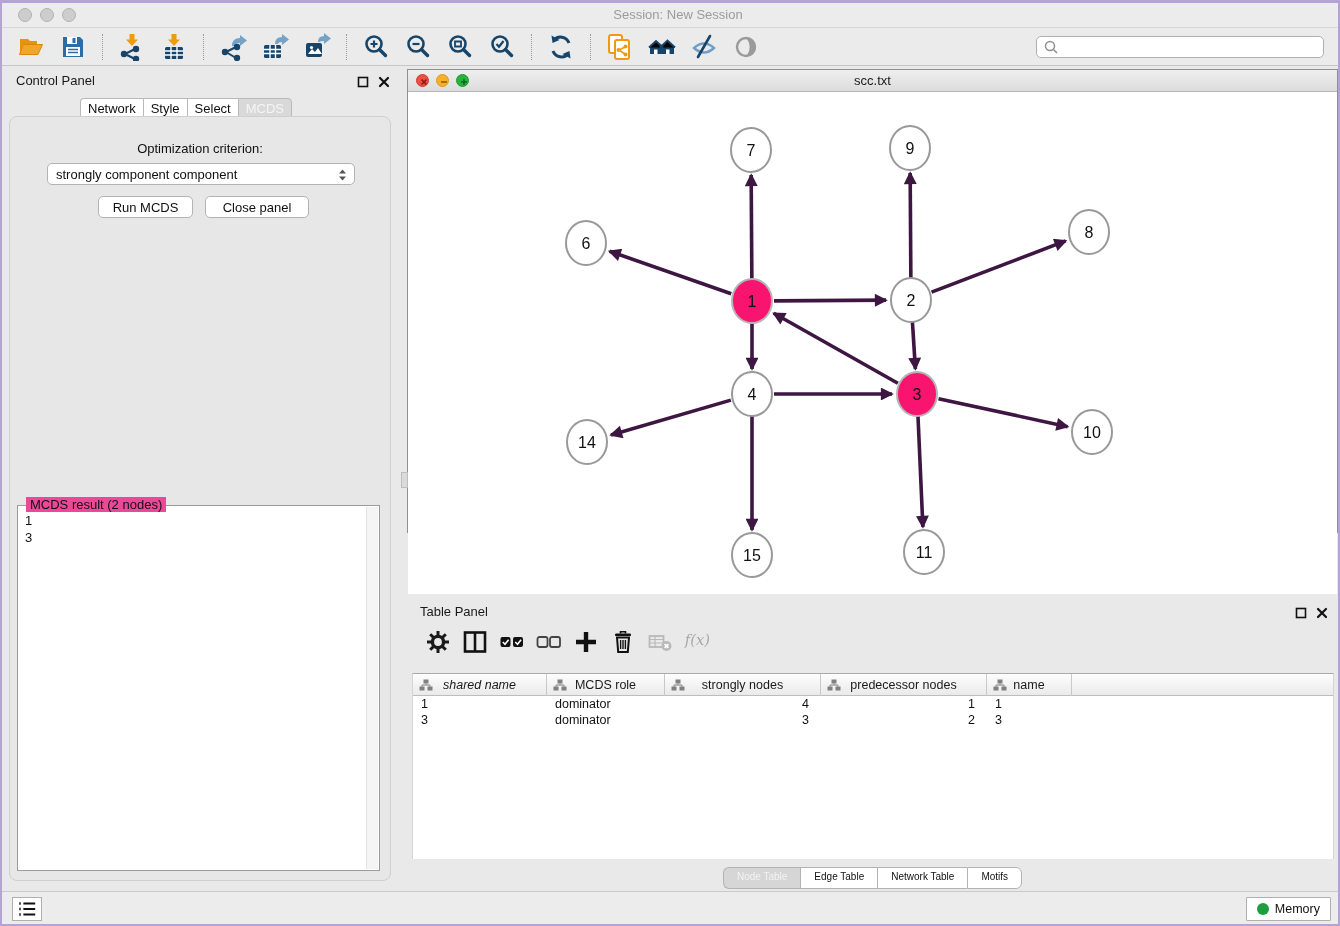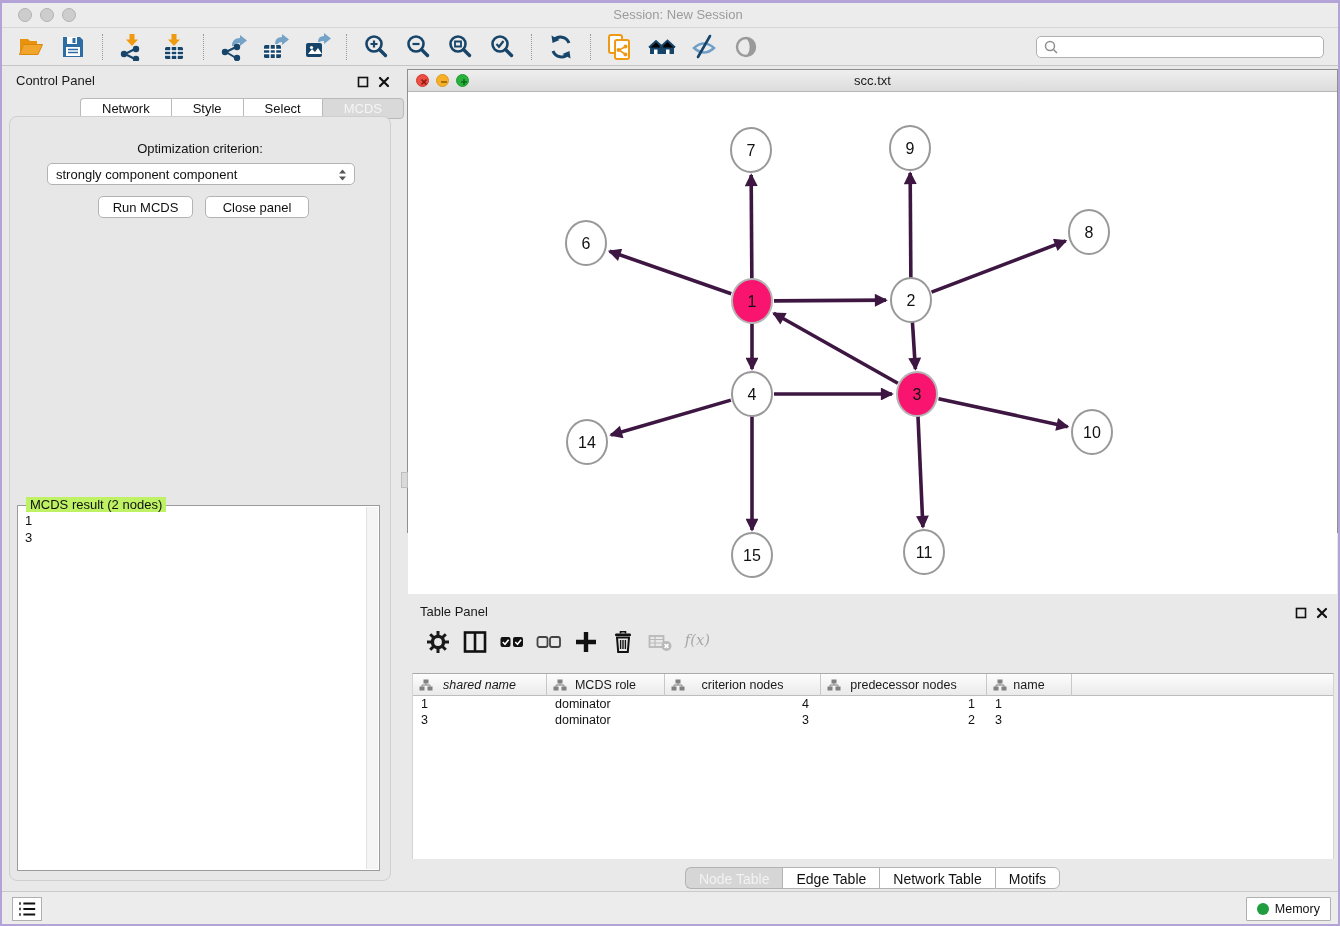--- a/index.html
+++ b/index.html
@@ -25,39 +25,39 @@
                 border:1px solid #b0b0b0; border-radius:5px; display:flex; align-items:center; padding:0 6px; }
   #search-box input { border:none; outline:none; flex:1; font-size:12px; font-family:"Liberation Sans",sans-serif; background:transparent; }
 
   
   #control-panel { position:absolute; left:0; top:63px; width:398px; height:817px; background:#e9e9e9; }
   #cp-header { position:relative; height:30px; }
   #cp-title { position:absolute; left:14px; top:7px; font-size:13px; color:#1a1a1a;text-align:center; }
   .panel-btns { position:absolute; right:10px; top:8px; display:flex; gap:9px; }
   .pbtn { width:12px; height:12px; }
   #cp-tabs { position:absolute; left:78px; top:32px; display:flex; }
-  .cp-tab { height:21px; padding:2px 21px; font-size:13px; background:#fff; border:1px solid #b9b9b9;
+  .cp-tab { height:21px; padding:2px 7px; font-size:13px; background:#fff; border:1px solid #b9b9b9;
             border-right:none; color:#111; cursor:default; }
   .cp-tab:first-child { border-radius:4px 0 0 4px; }
   .cp-tab:last-child { border-right:1px solid #b9b9b9; border-radius:0 4px 4px 0; }
   .cp-tab.active { background:#d9d9d9; color:#f5f5f5; }
   #cp-body { position:absolute; left:7px; right:9px; top:50px; bottom:2px; background:#e7e7e7;
              border:1px solid #cfcfcf; border-radius:8px; }
   #opt-label { position:absolute; left:0; right:0; top:24px; text-align:center; font-size:13px; color:#111; }
   #criterion-select { position:absolute; left:37px; right:35px; top:46px; height:22px; background:#fff;
                       border:1px solid #b3b3b3; border-radius:5px; font-size:13px; color:#111;
                       display:flex; align-items:center; padding:0 8px; }
   #criterion-select .stepper { position:absolute; right:5px; top:3px; }
   .cp-button { position:absolute; top:79px; height:22px; background:#fff; border:1px solid #b3b3b3;
                border-radius:5px; font-size:13px; color:#111; display:flex; align-items:center; justify-content:center; }
   #run-btn { left:88px; width:95px; }
   #closep-btn { left:195px; width:104px; }
   #result-box { position:absolute; left:7px; right:10px; top:388px; bottom:9px;
                 border:1px solid #9b9b9b; background:#fff; }
-  #result-title { position:absolute; left:8px; top:-9px; background:#bef264; padding:0 4px; font-size:13px; color:#111; }
+  #result-title { position:absolute; left:8px; top:-9px; background:#ec4899; padding:0 4px; font-size:13px; color:#111; }
   #result-lines { position:absolute; left:0; top:2px; right:14px; bottom:0; padding:4px 7px; font-size:13px;
                   color:#111; line-height:17px; white-space:pre; overflow:hidden; }
   #result-scroll { position:absolute; right:1px; top:1px; bottom:1px; width:12px; background:#f5f5f5;
                    border-left:1px solid #e2e2e2; }
 
   
   #net-window { position:absolute; left:405px; top:66px; width:931px; height:464px;
                 border:1px solid #8f8f8f; background:#fff; }
   #net-titlebar { position:relative; height:22px; background:linear-gradient(#efefef,#dcdcdc);
                   border-bottom:1px solid #b5b5b5; }
@@ -80,21 +80,21 @@
               border-top:1px solid #aaa; border-left:1px solid #d4d4d4; border-right:1px solid #d4d4d4; }
   #tp-head { display:flex; height:22px; background:linear-gradient(#fdfdfd,#eaeaea); border-bottom:1px solid #bdbdbd; }
   .th-cell { position:relative; height:22px; border-right:1px solid #c8c8c8; display:flex; align-items:center;
              justify-content:center; font-size:12.5px; color:#1a1a1a; }
   .th-cell svg { position:absolute; left:6px; top:4px; }
   .tb-row { display:flex; height:16px; font-size:12.5px; color:#111; }
   .tb-cell { height:16px; line-height:16px; overflow:hidden; }
   .tb-cell.left { padding-left:8px; text-align:left; }
   .tb-cell.right { padding-right:12px; text-align:right; }
   #tp-tabs { position:absolute; left:0; right:0; top:269px; display:flex; justify-content:center; }
-  .tp-tab { height:22px; padding:3px 13px; font-size:14px; background:#fff; border:1px solid #b3b3b3;
+  .tp-tab { height:22px; padding:3px 13px; font-size:10px; background:#fff; border:1px solid #b3b3b3;
             border-right:none; color:#111; }
   .tp-tab:first-child { border-radius:6px 0 0 6px; }
   .tp-tab:last-child { border-right:1px solid #b3b3b3; border-radius:0 6px 6px 0; }
   .tp-tab.active { background:#d6d6d6; color:#f2f2f2; }
 
   
   #statusbar { position:absolute; left:0; right:0; bottom:0; height:33px; background:#ececec; border-top:1px solid #c9c9c9; }
   #list-btn { position:absolute; left:10px; top:5px; width:30px; height:24px; background:#fff;
               border:1px solid #b0b0b0; display:flex; align-items:center; justify-content:center; }
   #memory-btn { position:absolute; right:7px; top:5px; height:24px; background:#fff; border:1px solid #b0b0b0;
@@ -478,21 +478,21 @@
           </div>
           <div class="th-cell" style="width: 156px;">
             <svg width="14" height="14" viewBox="0 0 14 14">
               <g fill="#808080">
                 <rect x="4.5" y="1.5" width="5" height="4"></rect>
                 <rect x="0.5" y="8.5" width="5" height="4"></rect>
                 <rect x="8.5" y="8.5" width="5" height="4"></rect>
               </g>
               <path d="M7 5.5V7M3 8.5V7h8v1.5" stroke="#808080" fill="none"></path>
             </svg>
-            <span>criterion nodes</span>
+            <span>strongly nodes</span>
           </div>
           <div class="th-cell" style="width: 166px;">
             <svg width="14" height="14" viewBox="0 0 14 14">
               <g fill="#808080">
                 <rect x="4.5" y="1.5" width="5" height="4"></rect>
                 <rect x="0.5" y="8.5" width="5" height="4"></rect>
                 <rect x="8.5" y="8.5" width="5" height="4"></rect>
               </g>
               <path d="M7 5.5V7M3 8.5V7h8v1.5" stroke="#808080" fill="none"></path>
             </svg>

